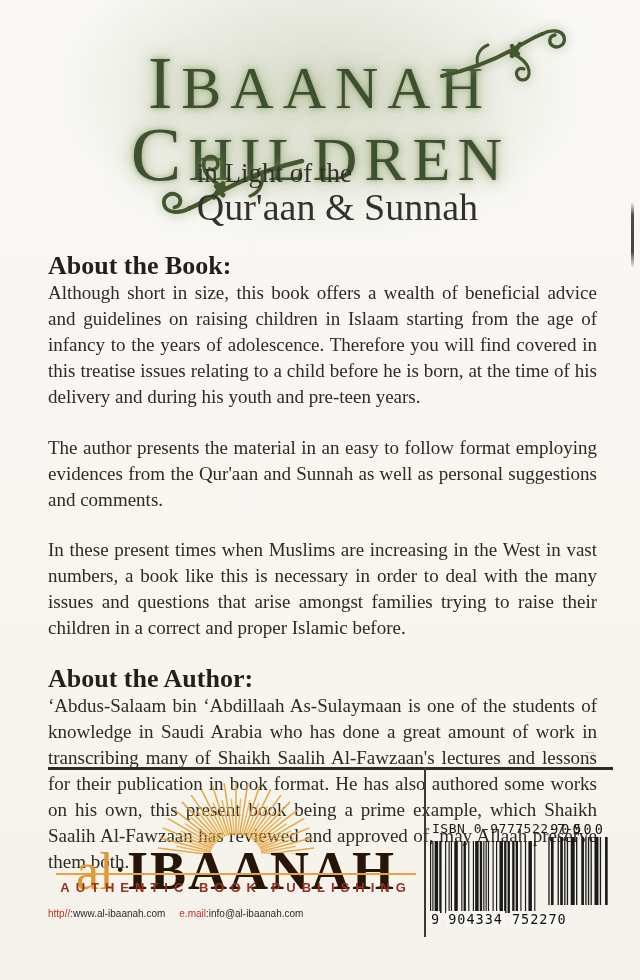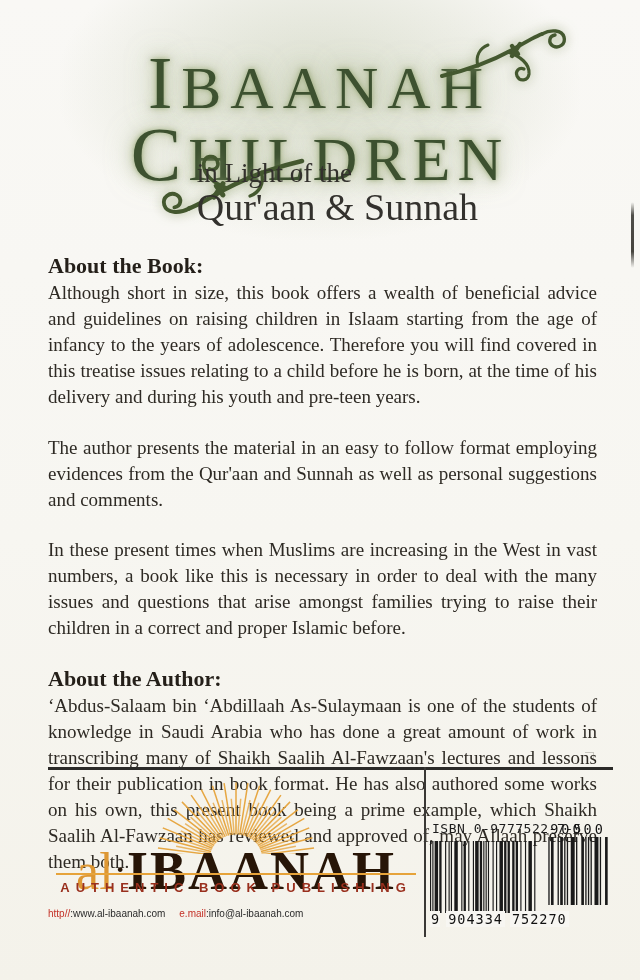--- a/index.html
+++ b/index.html
@@ -38,21 +38,21 @@
     font-family:Liberation Serif, serif;color:#33312d;
   }
   .subtitle .sub1{font-size:27px;line-height:30px;letter-spacing:0px;}
   .subtitle .sub2{font-size:38px;line-height:38px;}
 
   .body-copy{
     position:absolute;top:253px;left:48px;width:549px;
     font-size:19px;line-height:26px;text-align:justify;
   }
   .body-copy h3{
-    font-size:22px;margin:0 0 1px 0;font-weight:bold;color:#241f19;
+    font-size:26px;margin:0 0 1px 0;font-weight:bold;color:#241f19;
     text-align:left;
   }
   .body-copy p{margin:0 0 25px 0;}
   .body-copy p.tight{margin-bottom:24px;}
 
   .footer-rule{position:absolute;left:48px;top:767px;width:565px;height:3px;background:#2b2a28;}
   .footer-divider{position:absolute;left:424px;top:767px;width:2px;height:170px;background:#3a3835;}
 
   .publisher{position:absolute;left:48px;top:770px;width:376px;height:200px;}
   .sunburst{position:absolute;left:18px;top:8px;width:340px;height:76px;}

